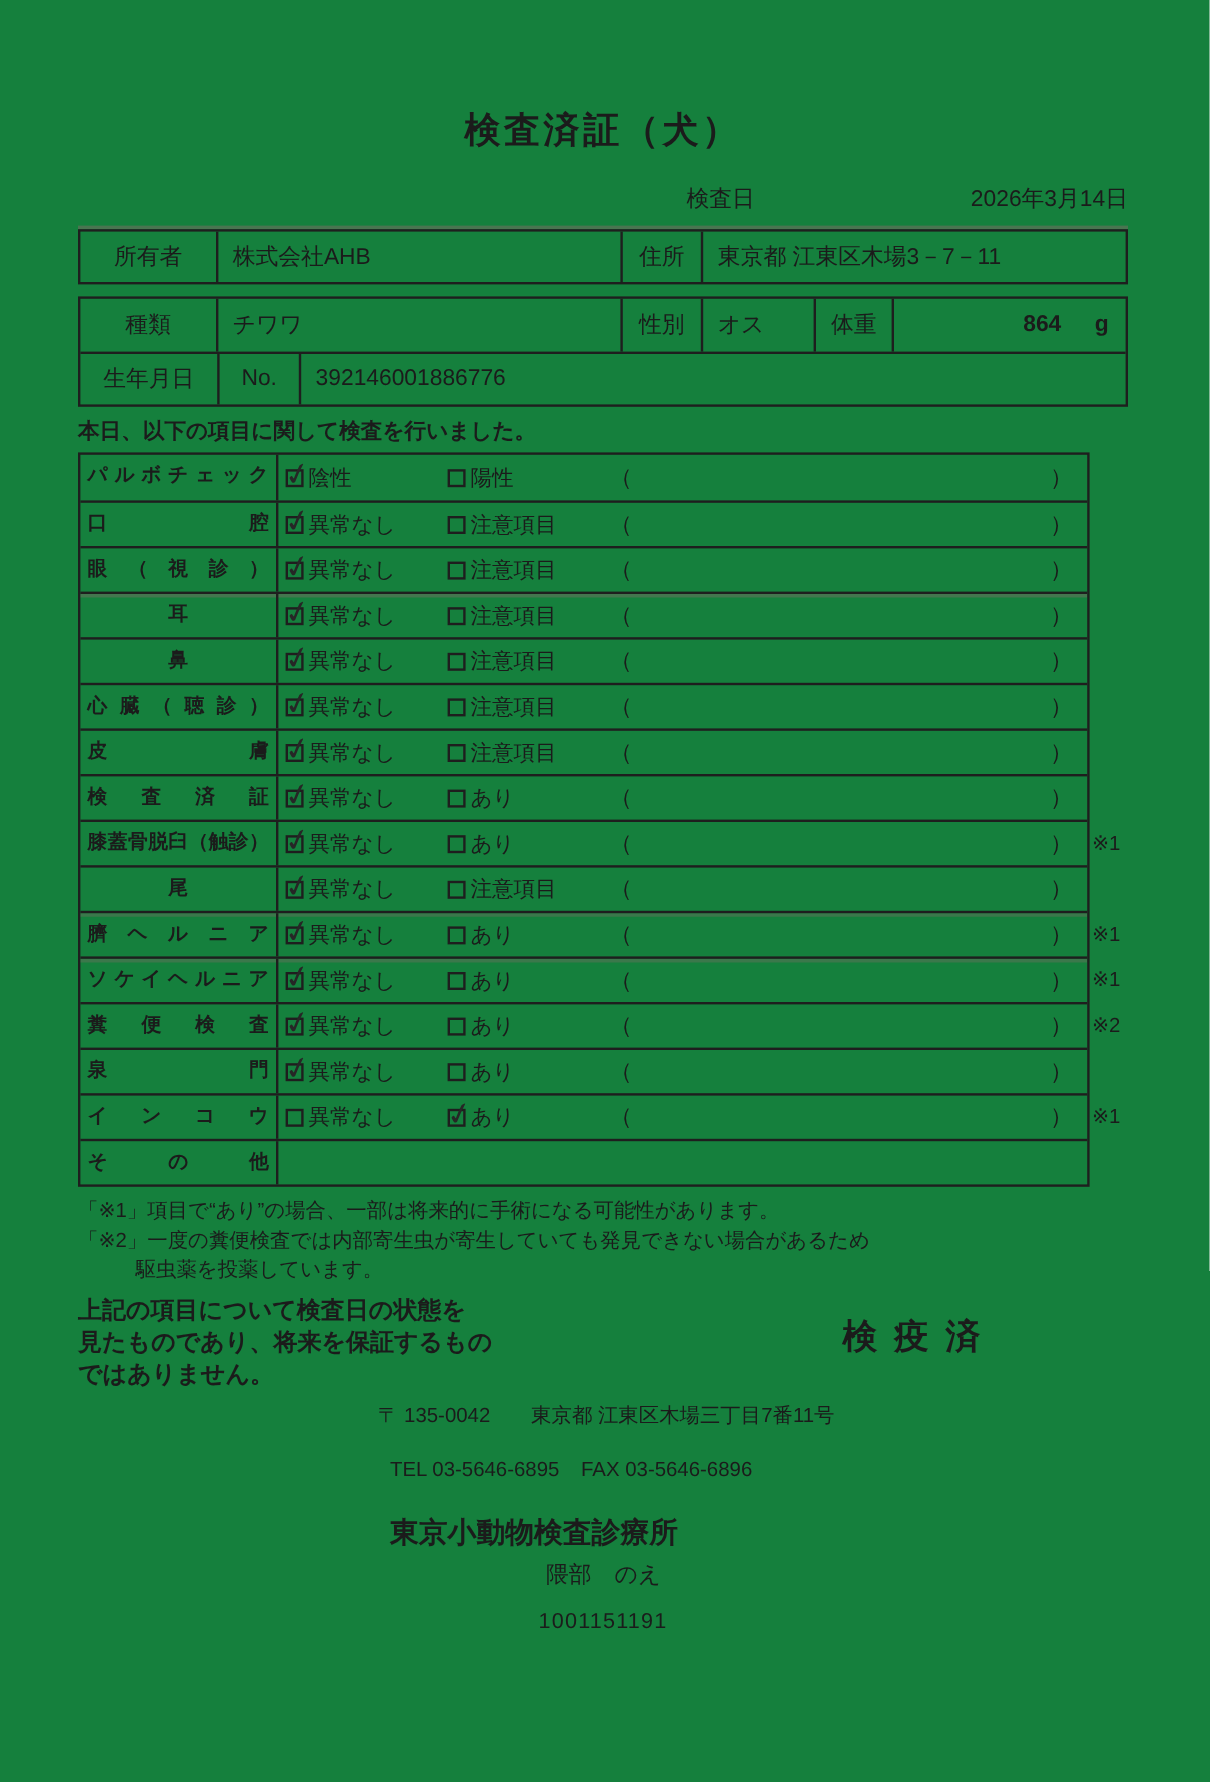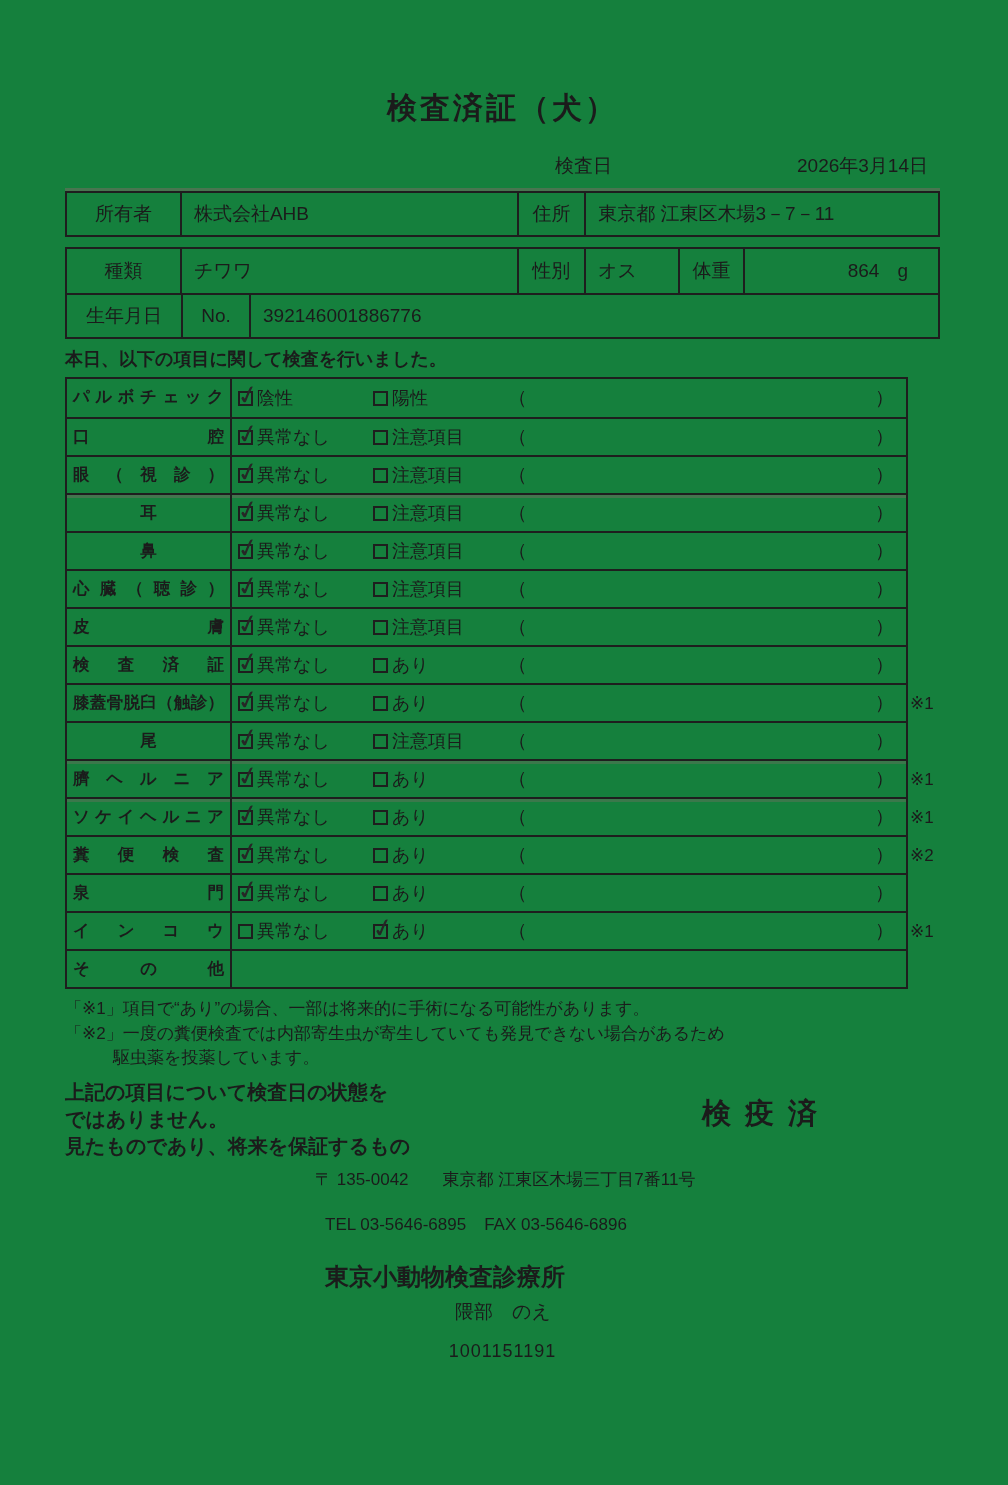--- a/index.html
+++ b/index.html
@@ -6,36 +6,36 @@
   html,body { background:#e9e9e9; }
   body { font-family:"Liberation Sans","DejaVu Sans",sans-serif; color:#1b1b1b; }
   .page {
     position:relative; width:1008px; height:1485px; background:#15803d;
     padding:88px 68px 0 65px; overflow:hidden;
   }
   
   .title { text-align:center; font-size:30px; font-weight:700; letter-spacing:3px; }
   
   .date-row { position:relative; height:26px; margin-top:24px; font-size:19px; }
-  .date-row .lbl { position:absolute; left:490px; }
-  .date-row .val { position:absolute; right:12px; }
+  .date-row .lbl { position:absolute; left:507px; }
+  .date-row .val { position:absolute; right:0; }
   
   .tbl { border:2px solid #1e1e1e; }
   .owner-table { margin-top:12px; display:flex; height:46px;
                  box-shadow:0 -3px 0 rgba(231,84,140,.25); }
   .pet-table { margin-top:10px; }
   .trow { display:flex; height:44px; }
   .trow + .trow { border-top:2px solid #1e1e1e; }
   .cell { display:flex; align-items:center; font-size:19px; height:100%; }
   .cell.hdr { justify-content:center; }
   .cell.val { padding-left:12px; }
   .cell.rb { border-right:2px solid #1e1e1e; }
   .w100{width:116px;} .w340{width:340px;} .w80{width:68px;text-align:right;} .w95{width:95px;}
   .w65{width:65px;} .w195{width:195px;} .w355{width:355px;}
-  .weight-cell { justify-content:flex-end; padding-right:30px; gap:18px; }
+  .weight-cell { justify-content:flex-end; padding-right:14px; gap:28px;font-weight:bold; }
   
   .intro { margin-top:8px; font-size:18px; font-weight:600; }
   
   .insp-table { margin-top:6px; width:843px; border:2px solid #1e1e1e; }
   .insp-row { position:relative; display:flex; height:38px; }
   .insp-row + .insp-row { border-top:2px solid #1e1e1e; }
   .insp-row:nth-child(4) { box-shadow: inset 0 3px 0 rgba(231,84,140,.22); }
   .insp-row:nth-child(11), .insp-row:nth-child(12) { box-shadow: inset 0 3px 0 rgba(231,84,140,.18); }
   .insp-label {
     width:165px; height:100%; border-right:2px solid #1e1e1e;
@@ -392,22 +392,22 @@
     </div>
 
   <div class="footnotes">
     <div>「※1」項目で“あり”の場合、一部は将来的に手術になる可能性があります。</div>
     <div>「※2」一度の糞便検査では内部寄生虫が寄生していても発見できない場合があるため</div>
     <div class="indent">駆虫薬を投薬しています。</div>
   </div>
 
   <div class="disclaimer">
     <div>上記の項目について検査日の状態を</div>
+    <div>見たものであり、将来を保証するもの</div>
     <div>ではありません。</div>
-    <div>見たものであり、将来を保証するもの</div>
   </div>
 
   <div class="stamp">検疫済</div>
 
   <div class="addr-line">
     <span>〒 135-0042</span>
     <span>東京都 江東区木場三丁目7番11号</span>
   </div>
 
   <div class="tel-line">

